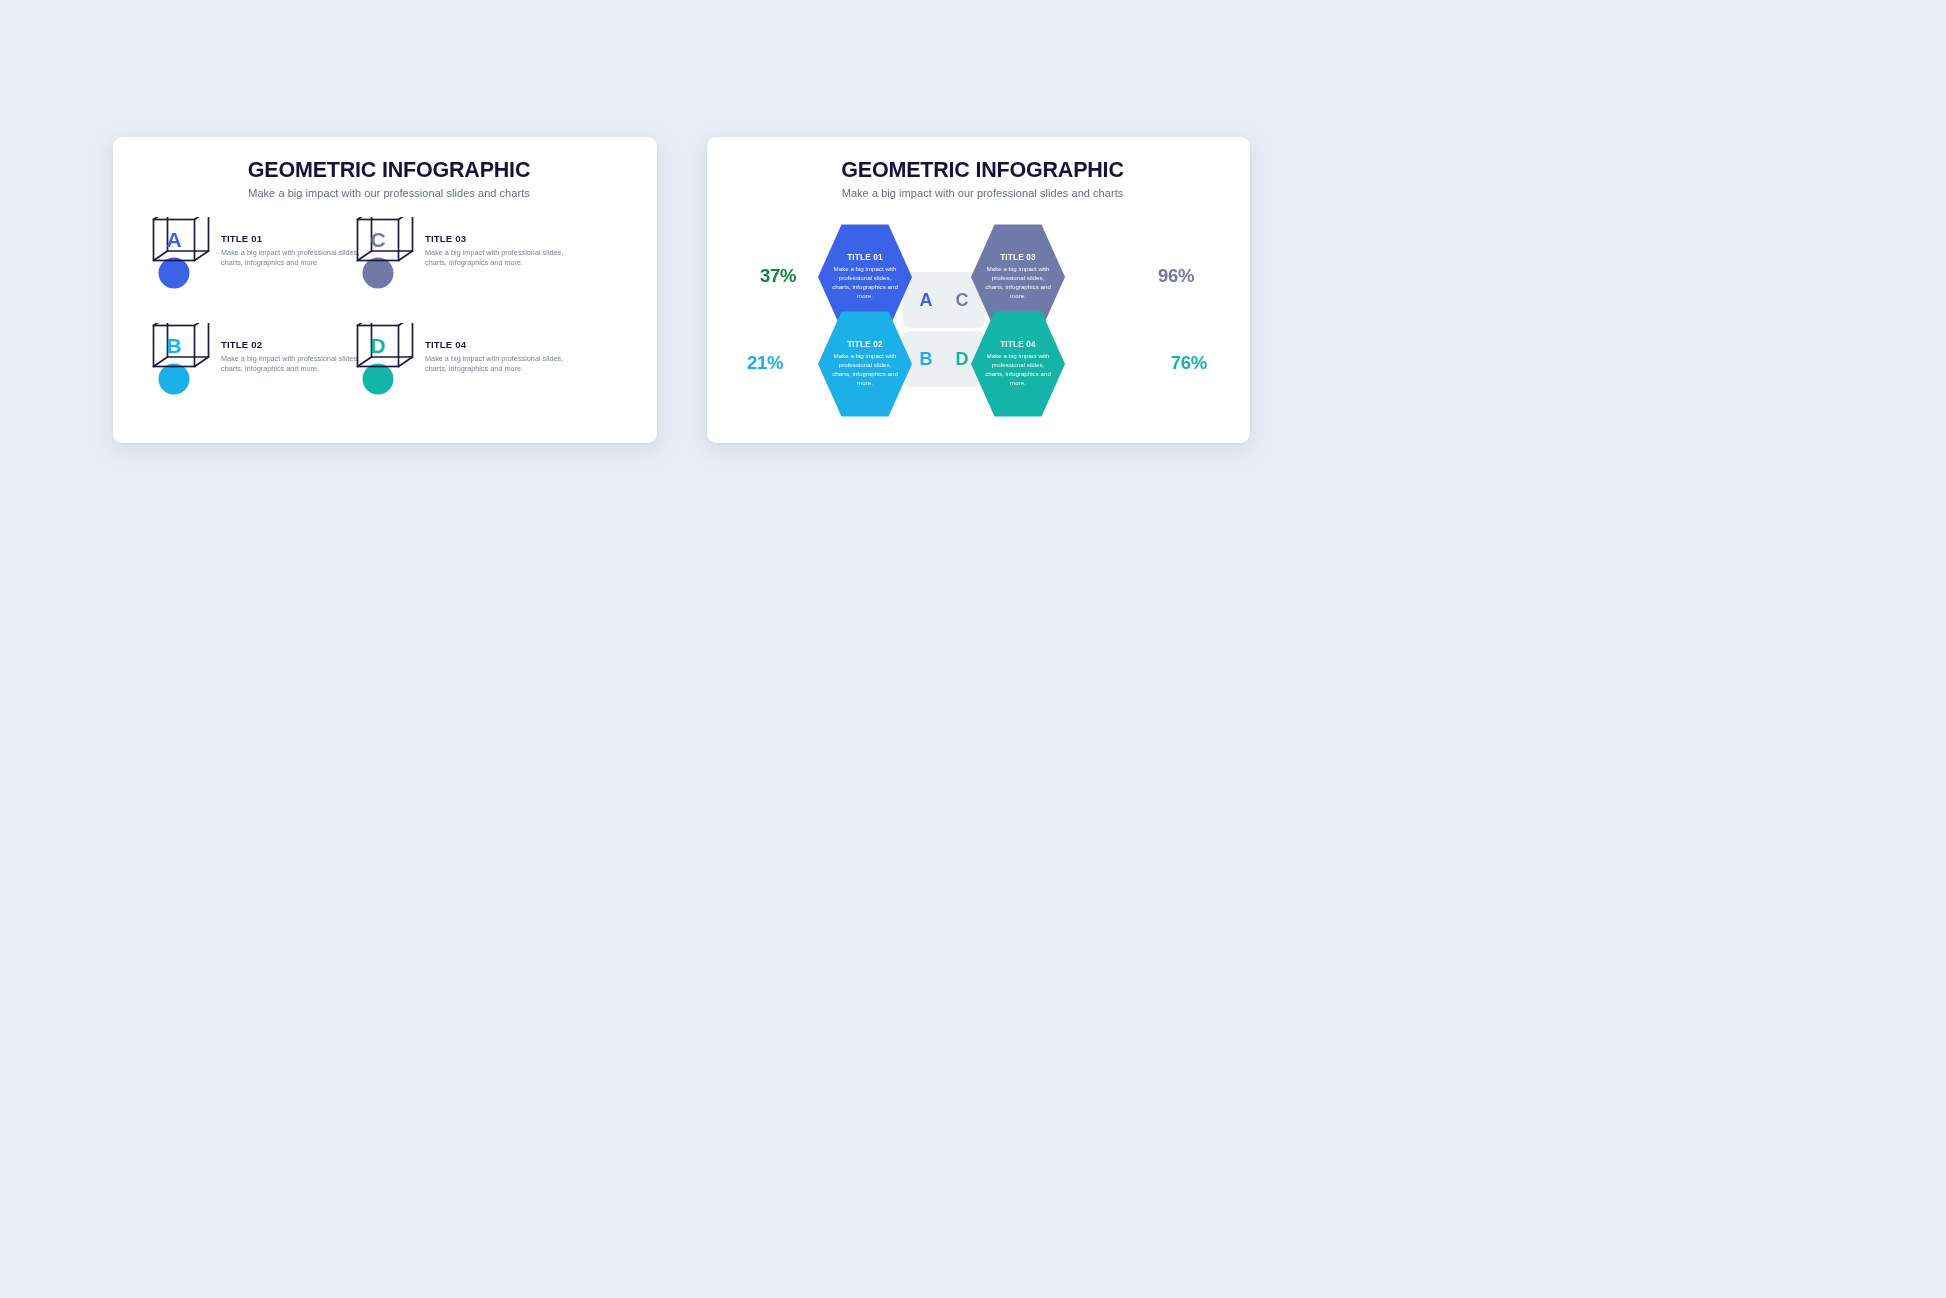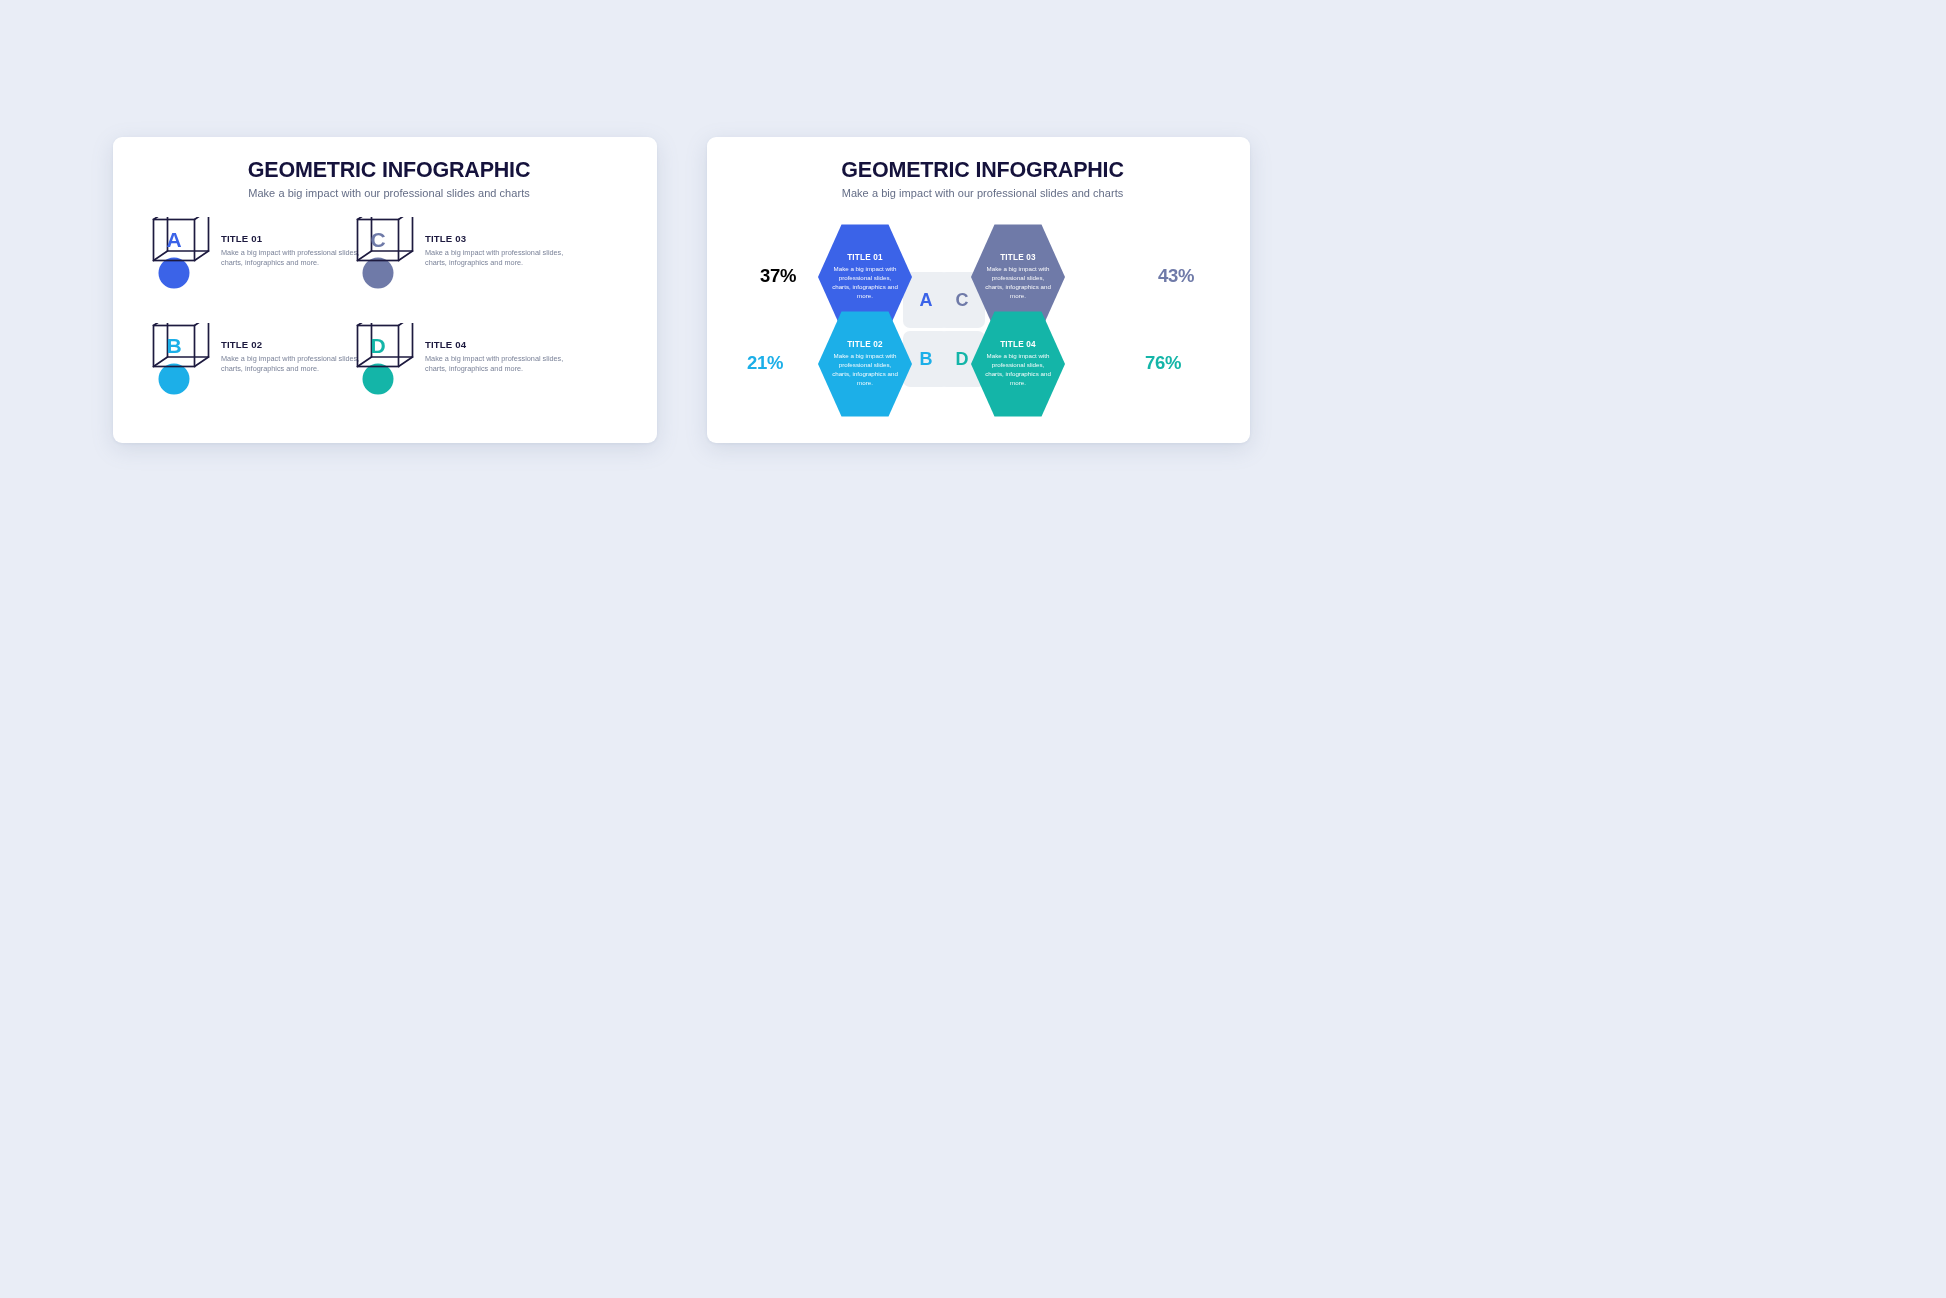--- a/index.html
+++ b/index.html
@@ -150,21 +150,21 @@
   
   .pct {
     position: absolute;
     font-size: 18.5px;
     font-weight: bold;
     letter-spacing: -0.3px;
   }
   #pct-01 { left: 40px;  top: 68px;  width: 62px; text-align: center; }
   #pct-02 { left: 40px;  top: 155px; width: 62px; }
   #pct-03 { left: 438px; top: 68px;  width: 62px; text-align: center; }
-  #pct-04 { left: 438px; top: 155px; width: 62px; text-align: left; }
+  #pct-04 { left: 438px; top: 155px; width: 62px; text-align: right; }
 </style>
 </head>
 <body>
 
 <div class="card" id="card-left">
 
   <div class="card-header">
     <h1 class="deck-title">GEOMETRIC INFOGRAPHIC</h1>
     <p class="deck-subtitle">Make a big impact with our professional slides and charts</p>
   </div>
@@ -240,23 +240,23 @@
 
 <div class="card" id="card-right">
 
   <div class="card-header">
     <h1 class="deck-title">GEOMETRIC INFOGRAPHIC</h1>
     <p class="deck-subtitle">Make a big impact with our professional slides and charts</p>
   </div>
 
   <div class="hex-stage">
 
-    <div class="pct" id="pct-01" style="color:#000000">37%</div>
+    <div class="pct" id="pct-01" style="color:#15803d">37%</div>
     <div class="pct" id="pct-02" style="color:#1cafe8">21%</div>
-    <div class="pct" id="pct-03" style="color:#6f7aa8">43%</div>
+    <div class="pct" id="pct-03" style="color:#6f7aa8">96%</div>
     <div class="pct" id="pct-04" style="color:#14b5a8">76%</div>
 
     <div class="letter-tile" id="tile-a" style="color:#3b63e8">A</div>
     <div class="letter-tile" id="tile-b" style="color:#1cafe8">B</div>
     <div class="letter-tile" id="tile-c" style="color:#6f7aa8">C</div>
     <div class="letter-tile" id="tile-d" style="color:#14b5a8">D</div>
 
     <div class="hex" id="hex-01" style="background:#3b63e8">
       <p class="hex-title">TITLE 01</p>
       <p class="hex-desc">Make a big impact with professional slides, charts, infographics and more.</p>

